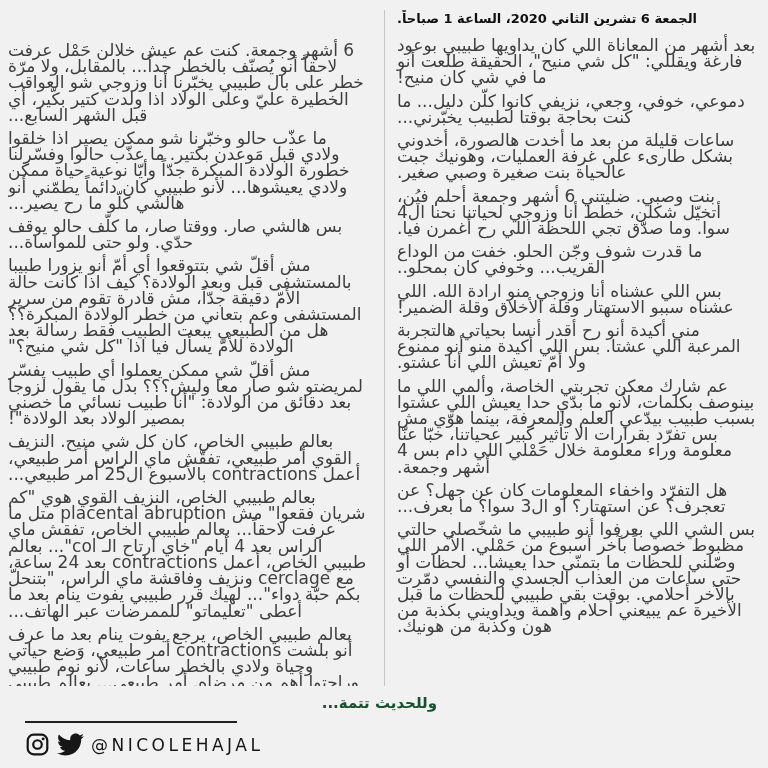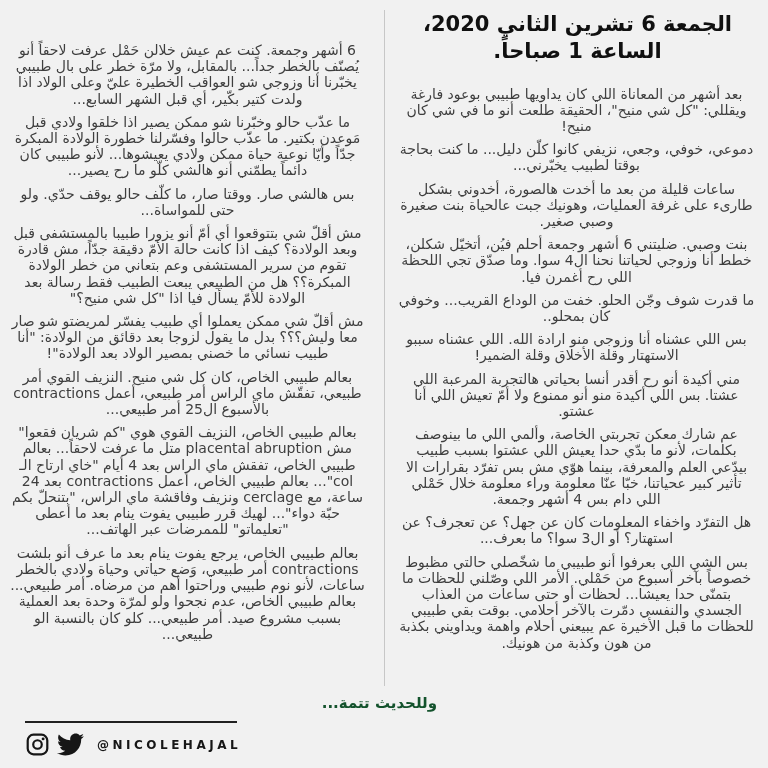--- a/index.html
+++ b/index.html
@@ -24,33 +24,33 @@
     width:376px;
     padding-left:12px;
     border-left:1px solid #c7c7c7;
   }
   .col-left {
     width:376px;
     padding-right:13px;
     padding-top:32px;
   }
   .post-title {
-    font-size:21px;
+    font-size:13px;
     font-weight:bold;
     color:#101010;
-    margin:1px 2px 20px 0;
-    text-align:center;
+    margin:1px 2px 9px 0;
+    text-align:left;
     line-height:1.3;
   }
   .col p {
-    font-size:14px;
+    font-size:17px;
     line-height:16.2px;
     color:#3e3e3e;
     margin:0 4px 7px 0;
-    text-align:center;
+    text-align:left;
   }
   .footer-note {
     position:absolute;
     top:694px;
     right:331px;
     font-size:15px;
     font-weight:bold;
     color:#14532d;
     white-space:nowrap;
   }
@@ -65,25 +65,25 @@
     margin:0 0 8px 0;
   }
   .social-row {
     direction:ltr;
     display:flex;
     align-items:center;
     gap:7px;
   }
   .social-row svg { display:block; }
   .social-handle {
-    font-size:12px;
-    font-weight:bold;
+    font-size:17px;
+    font-weight:normal;
     letter-spacing:3.5px;
     color:#161616;
-    margin-left:6px;
+    margin-left:0;
     white-space:nowrap;
   }
 </style>
 </head>
 <body>
 
 <div class="page">
 
   <div class="columns">
 

